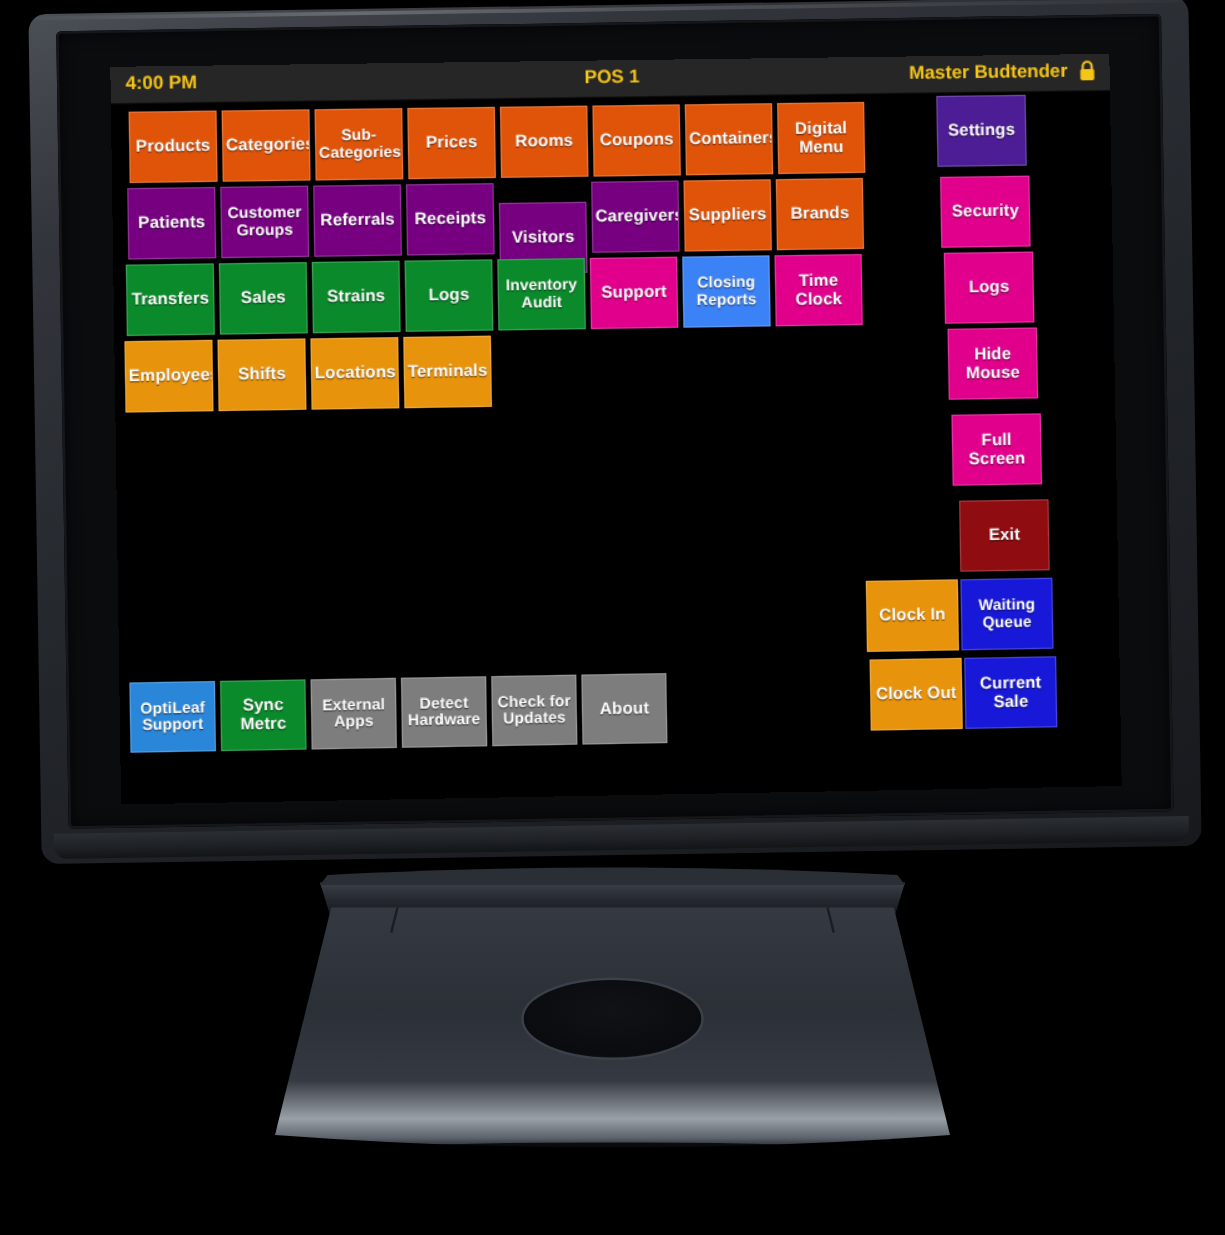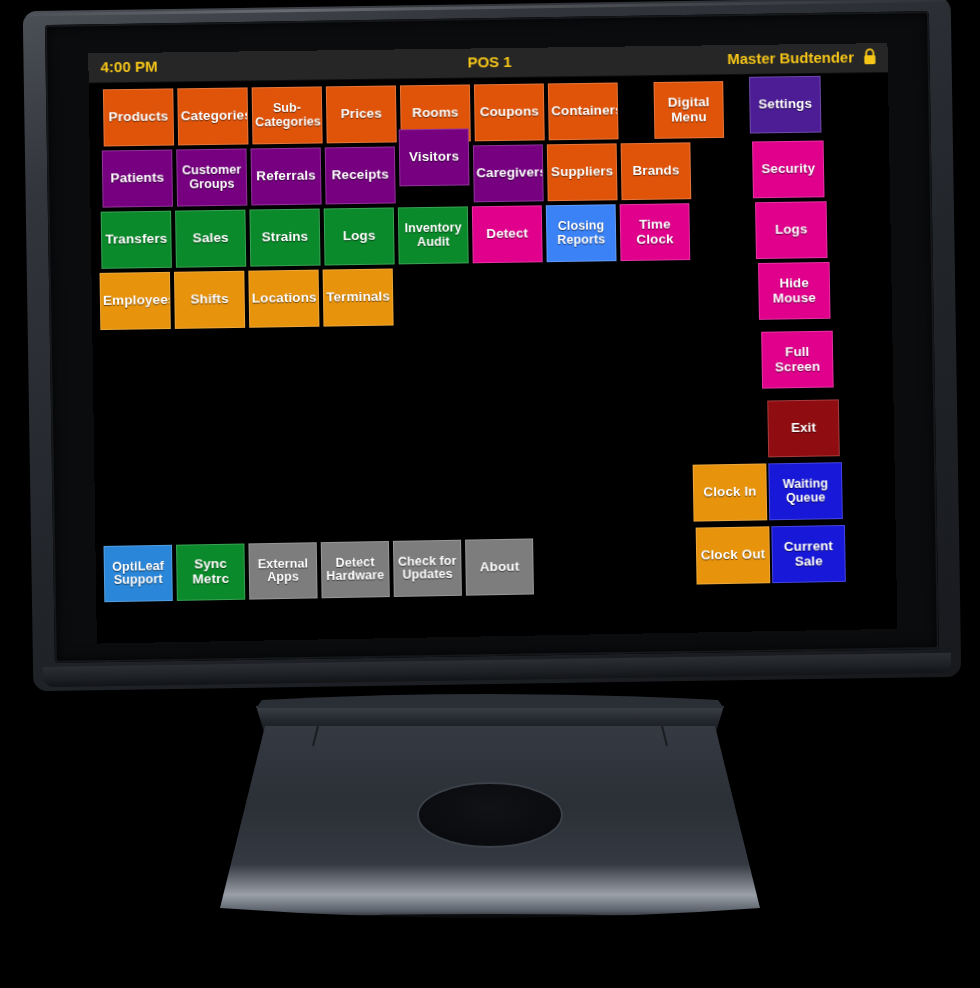--- a/index.html
+++ b/index.html
@@ -151,36 +151,36 @@
           </div>
           <div class="btn" style="left: 236px; top: 36px; width: 70px; height: 57px; background: rgb(224, 84, 10);">
             <span>Prices</span>
           </div>
           <div class="btn" style="left: 384px; top: 36px; width: 70px; height: 57px; background: rgb(224, 84, 10);">
             <span>Coupons</span>
           </div>
           <div class="btn" style="left: 458px; top: 36px; width: 70px; height: 57px; background: rgb(224, 84, 10);">
             <span>Containers</span>
           </div>
-          <div class="btn" style="left: 532px; top: 36px; width: 70px; height: 57px; background: rgb(224, 84, 10); margin-left: 32px;">
+          <div class="btn" style="left: 532px; top: 36px; width: 70px; height: 57px; background: rgb(224, 84, 10);">
             <span>Digital Menu</span>
           </div>
           <div class="btn" style="left: 12px; top: 97px; width: 70px; height: 57px; background: rgb(118, 0, 128);">
             <span>Patients</span>
           </div>
           <div class="btn small" style="left: 86px; top: 97px; width: 70px; height: 57px; background: rgb(118, 0, 128);">
             <span>Customer Groups</span>
           </div>
           <div class="btn" style="left: 160px; top: 97px; width: 70px; height: 57px; background: rgb(118, 0, 128);">
             <span>Referrals</span>
           </div>
           <div class="btn" style="left: 234px; top: 97px; width: 70px; height: 57px; background: rgb(118, 0, 128);">
             <span>Receipts</span>
           </div>
-          <div class="btn" style="left: 308px; top: 80px; width: 70px; height: 57px; background: rgb(118, 0, 128);">
+          <div class="btn" style="left: 308px; top: 113px; width: 70px; height: 57px; background: rgb(118, 0, 128);">
             <span>Visitors</span>
           </div>
           <div class="btn" style="left: 382px; top: 97px; width: 70px; height: 57px; background: rgb(118, 0, 128);">
             <span>Caregivers</span>
           </div>
           <div class="btn" style="left: 456px; top: 97px; width: 70px; height: 57px; background: rgb(224, 84, 10);">
             <span>Suppliers</span>
           </div>
           <div class="btn" style="left: 530px; top: 97px; width: 70px; height: 57px; background: rgb(224, 84, 10);">
             <span>Brands</span>
@@ -194,21 +194,21 @@
           <div class="btn" style="left: 158px; top: 158px; width: 70px; height: 57px; background: rgb(10, 138, 42);">
             <span>Strains</span>
           </div>
           <div class="btn" style="left: 232px; top: 158px; width: 70px; height: 57px; background: rgb(10, 138, 42);">
             <span>Logs</span>
           </div>
           <div class="btn small" style="left: 306px; top: 158px; width: 70px; height: 57px; background: rgb(10, 138, 42);">
             <span>Inventory Audit</span>
           </div>
           <div class="btn" style="left: 380px; top: 158px; width: 70px; height: 57px; background: rgb(224, 0, 140);">
-            <span>Detect</span>
+            <span>Support</span>
           </div>
           <div class="btn small" style="left: 454px; top: 158px; width: 70px; height: 57px; background: #3b82f6;">
             <span>Closing Reports</span>
           </div>
           <div class="btn" style="left: 528px; top: 158px; width: 70px; height: 57px; background: rgb(224, 0, 140);">
             <span>Time Clock</span>
           </div>
           <div class="btn" style="left: 8px; top: 219px; width: 70px; height: 57px; background: rgb(232, 147, 12);">
             <span>Employees</span>
           </div>

